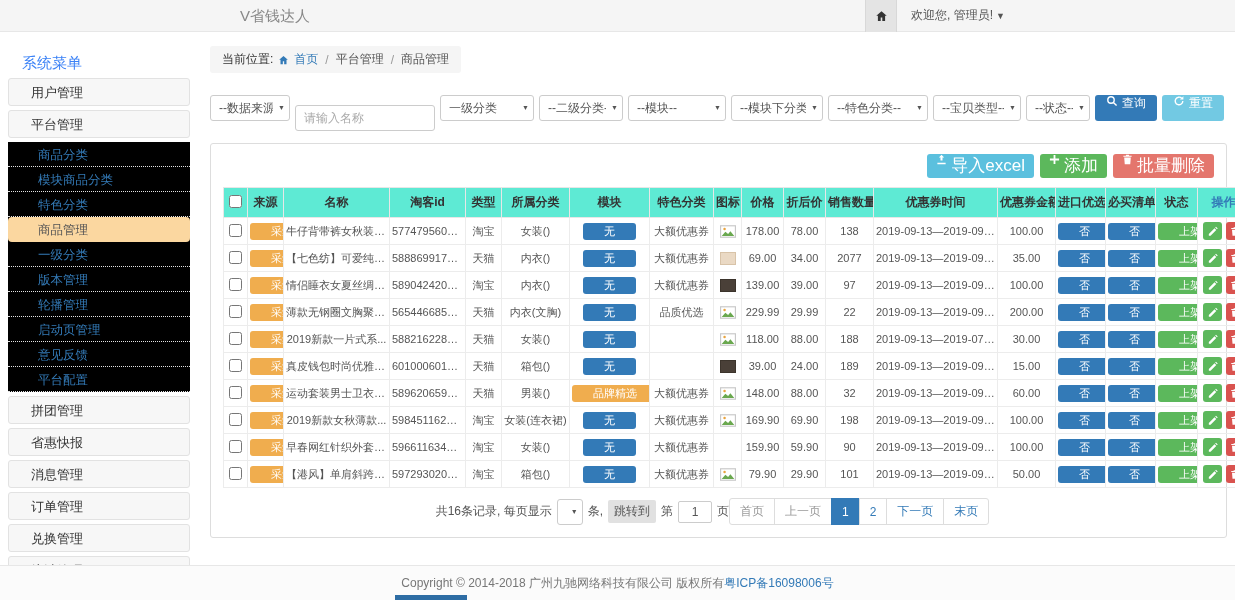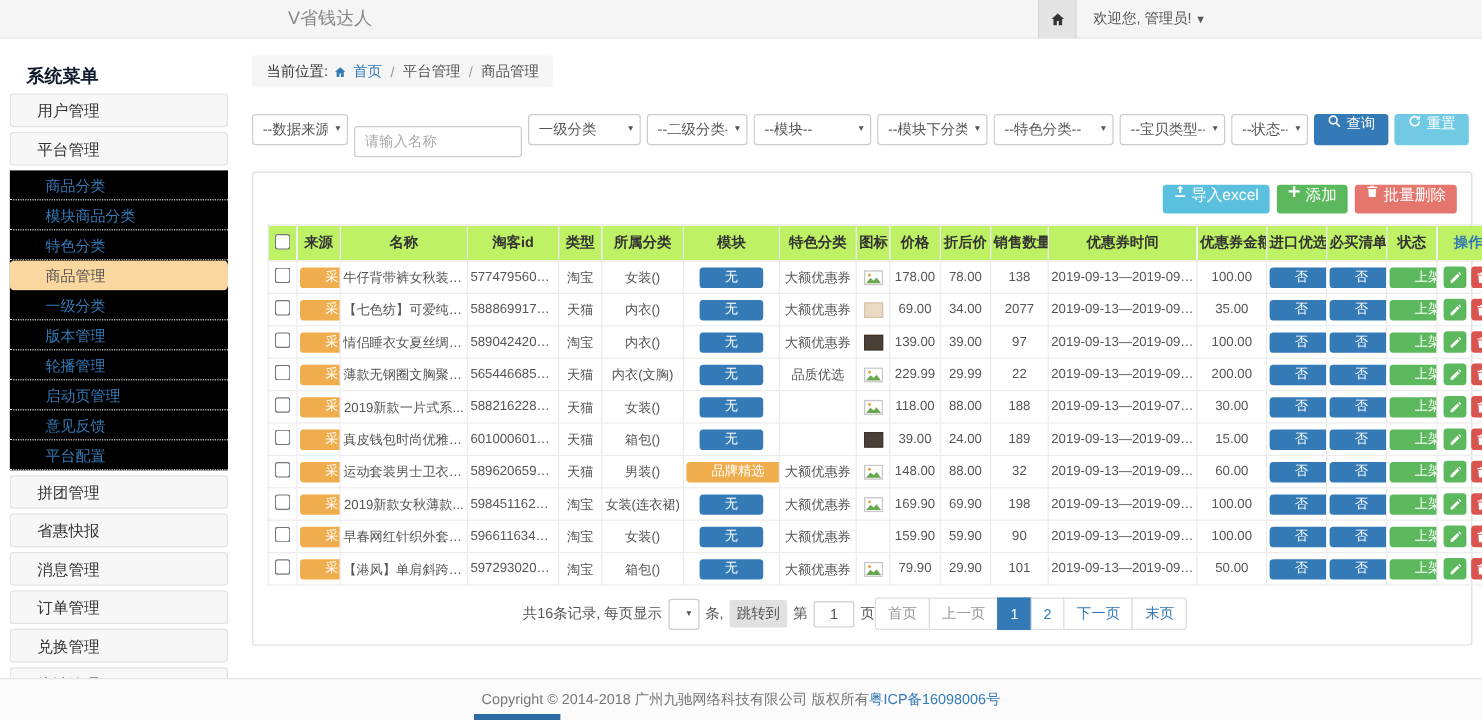--- a/index.html
+++ b/index.html
@@ -11,21 +11,21 @@
   .brand { position:absolute; left:240px; top:0; line-height:32px; font-size:15px; color:#888; }
   .topbar-right { position:absolute; right:0; top:0; height:32px; width:370px; display:flex; align-items:stretch; }
   .home-box { width:32px; display:flex; align-items:center; justify-content:center; background:#e4e4e4; border-left:1px solid #d8d8d8; border-right:1px solid #d8d8d8; cursor:pointer; }
   .welcome { line-height:31px; font-size:12px; color:#555; padding:0 14px; cursor:pointer; }
   .welcome .caret { font-size:9px; color:#555; margin-left:3px; }
 
   .content-row { display:flex; height:533px; overflow:hidden; }
 
   
   .sidebar { width:182px; margin-left:8px; padding-top:16px; overflow:hidden; flex:none; }
-  .sidebar-title { color:#0f172a; font-weight:bold; font-size:15px; padding:6px 10px 10px 14px; height:30px; }
+  .sidebar-title { color:#3b82f6; font-weight:normal; font-size:15px; padding:6px 10px 10px 14px; height:30px; }
   .menu-heading { height:28px; line-height:16px; padding:6px 14px 6px 22px; background:#f7f7f7; border:1px solid #e2e2e2; border-radius:3px; margin-bottom:4px; font-size:13px; color:#333; cursor:pointer; }
   .submenu { margin:0 0 4px 0; background:#000000; }
   .submenu-item { height:25px; line-height:16px; padding:5px 10px 4px 30px; font-size:12.5px; color:#337ab7; border-bottom:1px dotted #e3e3e3; cursor:pointer; }
   .submenu-item.active { background:#fbd7a0; border-radius:4px; color:#555; border-bottom-color:transparent; }
 
   
   .main { flex:1; padding:0 8px 0 20px; overflow:hidden; }
   .breadcrumb { display:inline-flex; align-items:center; gap:5px; margin-top:14px; background:#f5f5f5; border-radius:3px; padding:5px 12px; font-size:12px; color:#333; }
   .breadcrumb .bc-home { color:#337ab7; cursor:pointer; }
   .breadcrumb .bc-sep { color:#999; margin:0 2px; }
@@ -36,27 +36,27 @@
   .sel-wrap select { -webkit-appearance:none; appearance:none; width:100%; height:26px; border:1px solid #ccc; border-radius:3px; background:#fff; font-size:12px; color:#555; padding:0 16px 0 8px; font-family:inherit; }
   .sel-wrap .sel-caret { position:absolute; right:5px; top:9px; font-size:7px; color:#555; pointer-events:none; }
   .filters input.name-input { height:26px; border:1px solid #ccc; border-radius:3px; font-size:12px; padding:0 8px; color:#555; font-family:inherit;margin-top:20px; }
   .filters input.name-input::placeholder { color:#aaa; }
   .btn { display:inline-flex; gap:4px; border:none; border-radius:3px; color:#fff; font-size:12px; height:26px; padding:0 11px; cursor:pointer; font-family:inherit; white-space:nowrap; }
   .btn-primary { background:#337ab7; }
   .btn-reset { background:#72c9e3; }
 
   .panel { margin-top:12px; border:1px solid #ddd; border-radius:3px; background:#fff; padding:10px 12px 12px 12px; }
   .toolbar { display:flex; justify-content:flex-end; gap:6px; margin-bottom:9px; }
-  .btn-sm { height:24px; padding:0 9px; font-size:13px; }
+  .btn-sm { height:24px; padding:0 9px; font-size:17px; }
   .btn-info { background:#5bc0de; }
   .btn-success { background:#5cb85c; }
   .btn-danger-light { background:#e4766d; }
 
   table.grid { width:100%; border-collapse:collapse; table-layout:fixed; font-size:11px; }
-  table.grid th { border:1px solid #e7e7e7; padding:6px 2px; font-size:12px; color:#333; font-weight:bold; text-align:center; white-space:nowrap; overflow:hidden; background:#bef264; }
+  table.grid th { border:1px solid #e7e7e7; padding:6px 2px; font-size:12px; color:#333; font-weight:bold; text-align:center; white-space:nowrap; overflow:hidden; background:#5eead4; }
   table.grid th.op-head { color:#337ab7; }
   table.grid td { border:1px solid #ececec; padding:4px 2px; color:#555; text-align:center; white-space:nowrap; overflow:hidden; text-overflow:ellipsis; height:27px; }
   .badge { display:inline-block; border-radius:3px; color:#fff; font-size:11px; padding:2px 21px; line-height:13px; cursor:pointer; }
   .badge-orange { background:#f0ad4e; }
   .badge-blue { background:#337ab7; }
   .badge-green { background:#5cb85c; }
   .module-text { margin-left:2px; color:#555; }
   .thumb { display:inline-block; width:16px; height:13px; vertical-align:middle; }
   .thumb-dark { background:#4a4038; border:1px solid #3c342c; }
   .thumb-beige { background:#ead9c4; border:1px solid #d8c3a8; }

